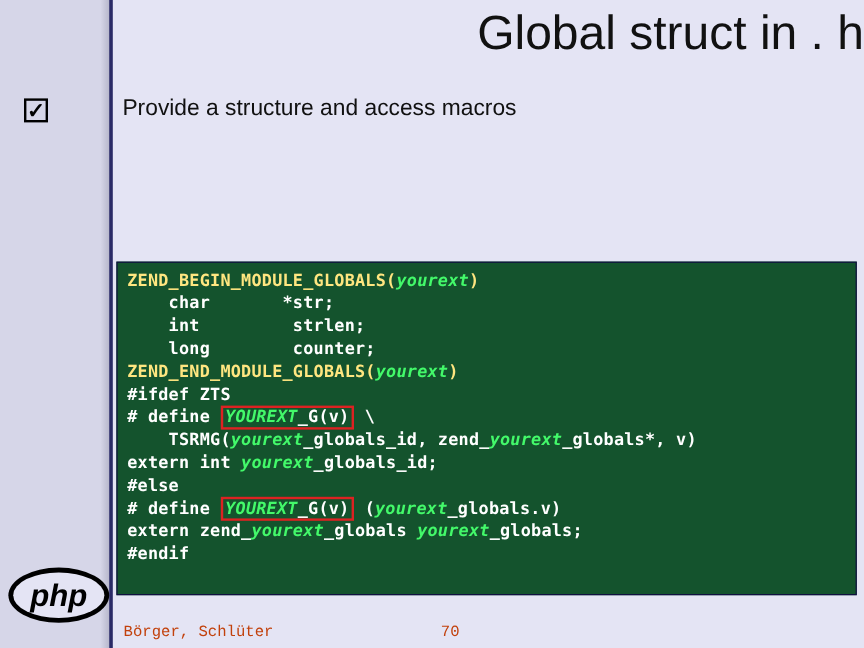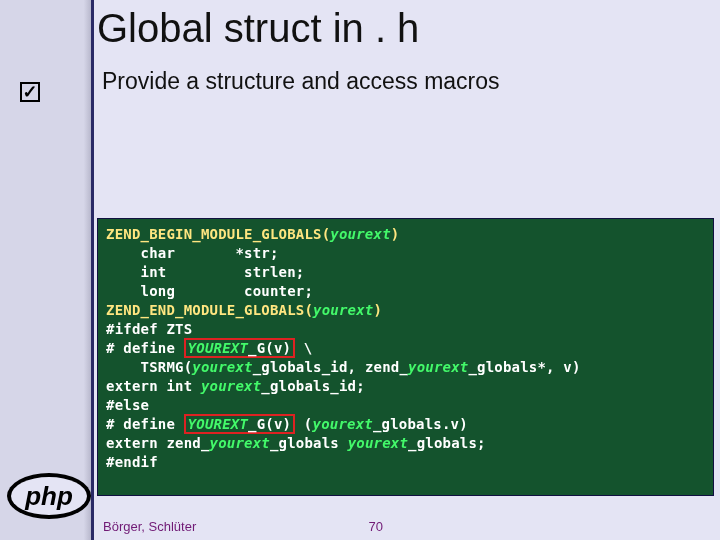--- a/index.html
+++ b/index.html
@@ -8,54 +8,54 @@
     width: 720px; height: 540px; position: relative;
     background: #e4e4f4;
   }
   .left-strip {
     position: absolute; left: 0; top: 0; width: 94px; height: 540px;
     background: linear-gradient(to right, #d6d6e8 0%, #d6d6e8 92%, #b8b8cc 100%);
     border-right: 3px solid #2a2a66;
   }
   .title {
     position: absolute; left: 97px; top: 6px; right: 0;
-    text-align: left;
+    text-align: right;
     font-family: "Trebuchet MS", Verdana, sans-serif;
     font-size: 40px; color: #111;
   }
   .check {
     position: absolute; left: 20px; top: 82px;
     width: 20px; height: 20px; border: 2px solid #000;
     display: flex; align-items: center; justify-content: center;
     font-size: 18px; line-height: 1; font-weight: bold;
   }
   .bullet-text {
-    position: absolute; left: 102px; top: 68px;
-    font-family: Verdana, sans-serif; font-size: 23px; color: #111;
+    position: absolute; left: 102px; top: 80px;
+    font-family: Verdana, sans-serif; font-size: 19px; color: #111;
   }
   .code-box {
     position: absolute; left: 97px; top: 218px; right: 6px; height: 278px;
     background: #14532d; color: #e8e8ff;
     border: 1px solid #101040;
     padding: 6px 8px;
     font-family: "Lucida Console", Consolas, monospace;
     font-size: 14px; line-height: 19px; font-weight: bold;
     white-space: pre;
     letter-spacing: 0.2px;
   }
   .code-box .y  { color: #ffe680; }
   .code-box .g  { color: #43f96a; font-style: italic; }
   .code-box .w  { color: #ffffff; }
   .code-box .red-box {
     border: 2px solid #d22; padding: 0 2px;
   }
   .footer {
     position: absolute; left: 97px; right: 0; bottom: 6px;
     display: flex; align-items: center;
-    font-family: Liberation Sans, sans-serif; font-size: 13px; color: #701a75;
+    font-family: Liberation Mono, monospace; font-size: 13px; color: #c2410c;
   }
   .footer .authors { flex: 0 0 auto; padding-left: 6px; width: 240px; }
   .footer .center  { flex: 1 1 auto; text-align: center; }
   .footer .pageno  { flex: 0 0 auto; width: 50px; text-align: right; padding-right: 4px; }
   .php-logo {
     position: absolute; left: 6px; bottom: 20px;
     width: 86px; height: 48px;
   }
   .php-logo ellipse.outer { fill: #000; }
   .php-logo ellipse.inner { fill: #e4e4f4; }

